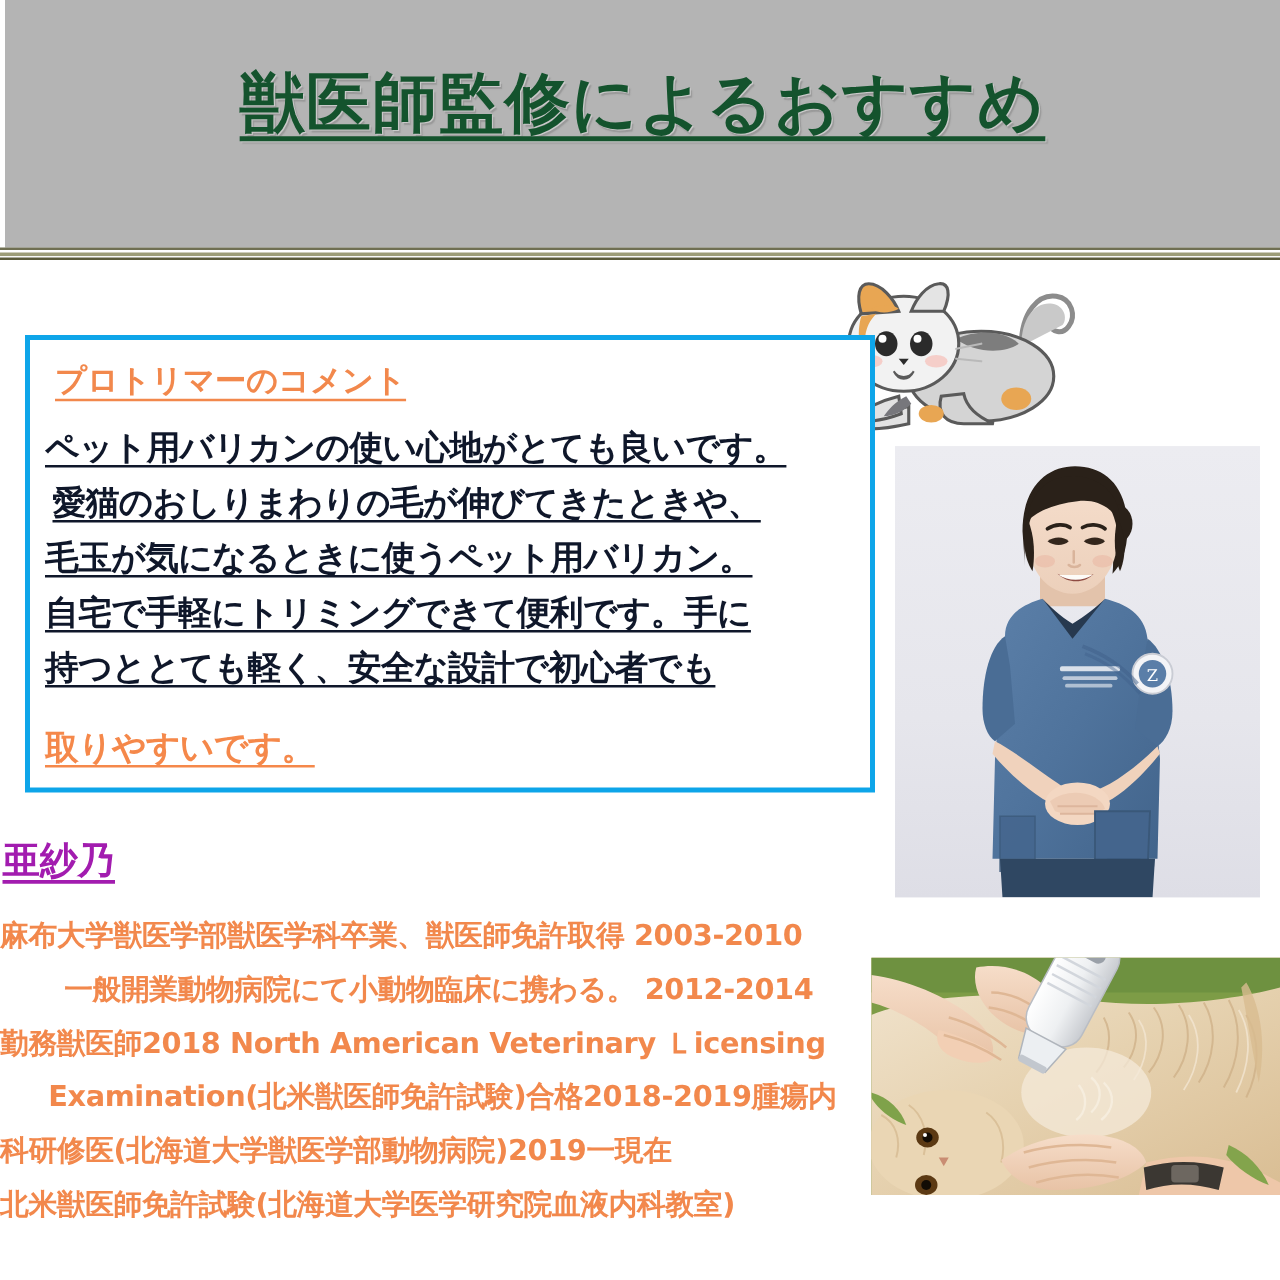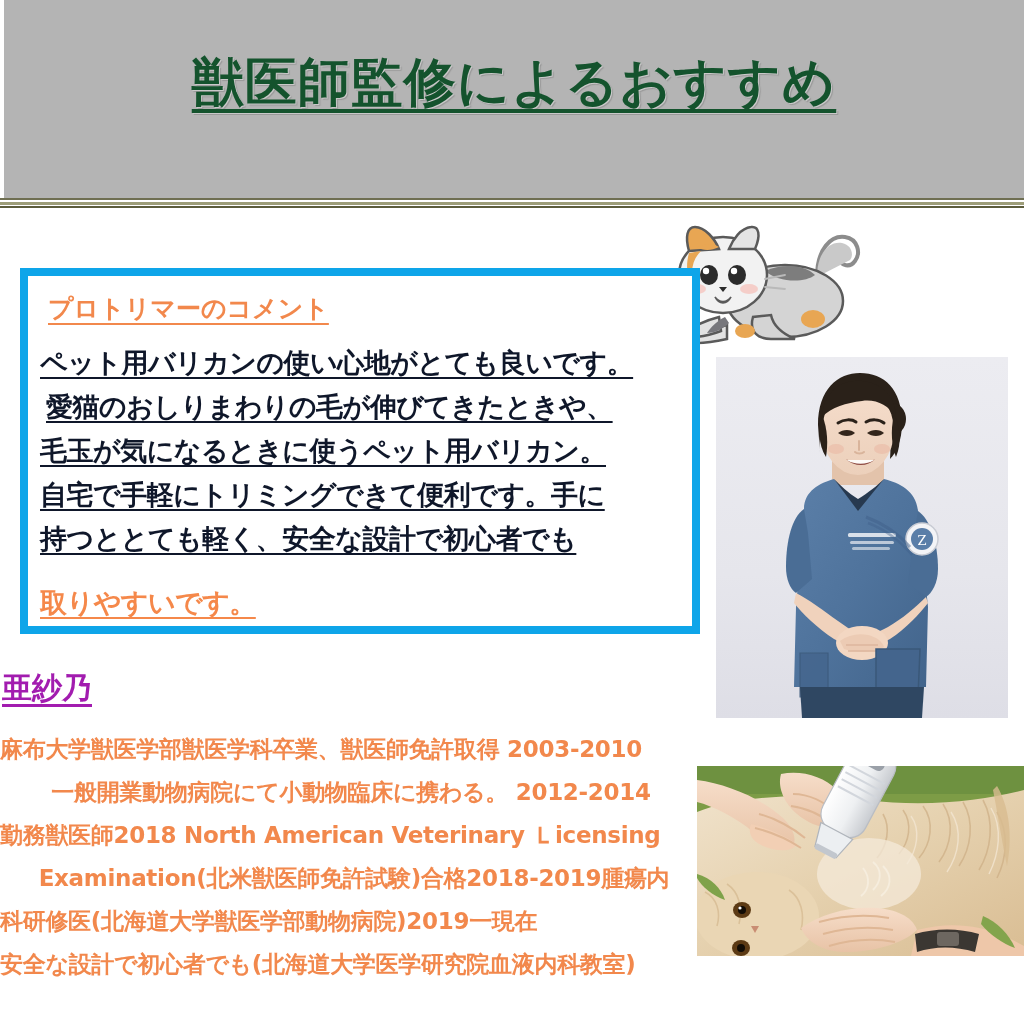--- a/index.html
+++ b/index.html
@@ -60,21 +60,21 @@
   .divider.d4 { top: 205px; height: 1px; background: #ffffff; }
   .divider.d5 { top: 206px; height: 2px; background: #5c5c3c; }
 
   
   .comment-box {
     position: absolute;
     left: 20px;
     top: 268px;
     width: 680px;
     height: 366px;
-    border: 8px solid #0ea5e9;
+    border: 4px solid #0ea5e9;
     background: #ffffff;
     box-sizing: border-box;
     padding: 12px 10px 0 12px;
   }
   .comment-heading {
     font-size: 25px;
     font-weight: 700;
     color: #f2884c;
     text-decoration: underline;
     text-decoration-thickness: 2px;
@@ -455,16 +455,16 @@
   </div>
 
   <div class="vet-name">亜紗乃</div>
 
   <div class="credentials">
     <div class="cred-line c1">麻布大学獣医学部獣医学科卒業、獣医師免許取得 2003-2010</div>
     <div class="cred-line c2">一般開業動物病院にて小動物臨床に携わる。 2012-2014</div>
     <div class="cred-line c3">勤務獣医師2018 North American Veterinary Ｌicensing</div>
     <div class="cred-line c4">Examination(北米獣医師免許試験)合格2018-2019腫瘍内</div>
     <div class="cred-line c5">科研修医(北海道大学獣医学部動物病院)2019一現在</div>
-    <div class="cred-line c6">安全な設計で初心者でも(北海道大学医学研究院血液内科教室)</div>
+    <div class="cred-line c6">北米獣医師免許試験(北海道大学医学研究院血液内科教室)</div>
   </div>
 
 </div>
 
 </body></html>

